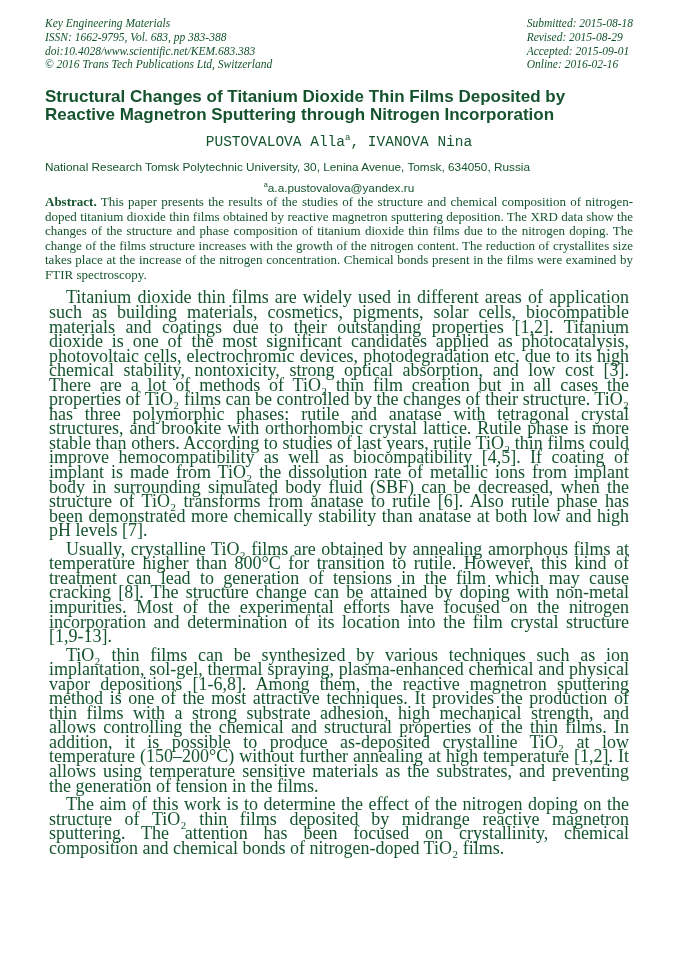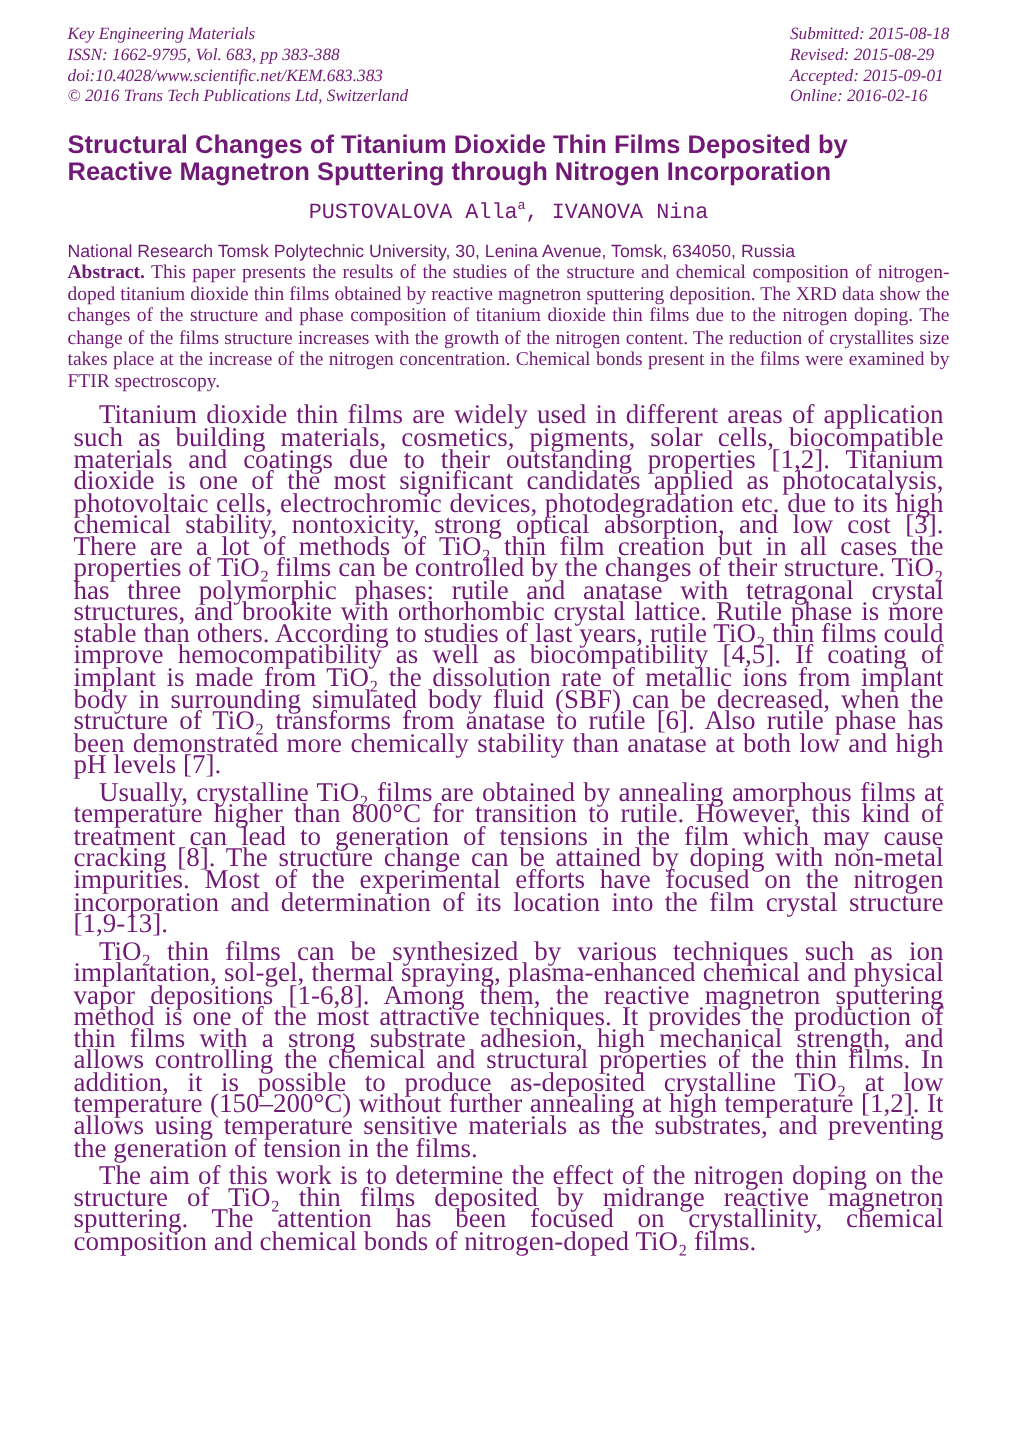--- a/index.html
+++ b/index.html
@@ -3,21 +3,21 @@
 <meta charset="utf-8">
 <style>
   html, body { margin: 0; padding: 0; background: #ffffff; }
   .page {
     position: relative;
     width: 678px;
     height: 959px;
     box-sizing: border-box;
     padding: 17px 45px 0 45px;
     background: #ffffff;
-    color: #701a75;
+    color: #14532d;
     font-family: "Liberation Serif", serif;
     overflow: hidden;
   }
   
   .jheader {
     display: flex;
     justify-content: space-between;
     font-style: italic;
     font-size: 11.5px;
     line-height: 1.2;
@@ -112,20 +112,21 @@
       <div>Online: 2016-02-16</div>
     </div>
   </div>
 
   <h1 class="title">Structural Changes of Titanium Dioxide Thin Films Deposited by Reactive Magnetron Sputtering through Nitrogen Incorporation</h1>
 
   <div class="authors"><span>PUSTOVALOVA Alla</span><sup>a</sup><span>, IVANOVA Nina</span></div>
 
   <div class="affiliation">National Research Tomsk Polytechnic University, 30, Lenina Avenue, Tomsk, 634050, Russia</div>
 
+  <div class="email"><sup>a</sup><span>a.a.pustovalova@yandex.ru</span></div>
 
 
   <div class="abstract"><span class="ab-label">Abstract.</span><span> This paper presents the results of the studies of the structure and chemical composition of nitrogen-doped titanium dioxide thin films obtained by reactive magnetron sputtering deposition. The XRD data show the changes of the structure and phase composition of titanium dioxide thin films due to the nitrogen doping. The change of the films structure increases with the growth of the nitrogen content. The reduction of crystallites size takes place at the increase of the nitrogen concentration. Chemical bonds present in the films were examined by FTIR spectroscopy.</span></div>
 
 
   <p class="body-par first">Titanium dioxide thin films are widely used in different areas of application such as building materials, cosmetics, pigments, solar cells, biocompatible materials and coatings due to their outstanding properties [1,2]. Titanium dioxide is one of the most significant candidates applied as photocatalysis, photovoltaic cells, electrochromic devices, photodegradation etc. due to its high chemical stability, nontoxicity, strong optical absorption, and low cost [3]. There are a lot of methods of TiO₂ thin film creation but in all cases the properties of TiO₂ films can be controlled by the changes of their structure. TiO₂ has three polymorphic phases: rutile and anatase with tetragonal crystal structures, and brookite with orthorhombic crystal lattice. Rutile phase is more stable than others. According to studies of last years, rutile TiO₂ thin films could improve hemocompatibility as well as biocompatibility [4,5]. If coating of implant is made from TiO₂ the dissolution rate of metallic ions from implant body in surrounding simulated body fluid (SBF) can be decreased, when the structure of TiO₂ transforms from anatase to rutile [6]. Also rutile phase has been demonstrated more chemically stability than anatase at both low and high pH levels [7].</p>
   <p class="body-par">Usually, crystalline TiO₂ films are obtained by annealing amorphous films at temperature higher than 800°C for transition to rutile. However, this kind of treatment can lead to generation of tensions in the film which may cause cracking [8]. The structure change can be attained by doping with non-metal impurities. Most of the experimental efforts have focused on the nitrogen incorporation and determination of its location into the film crystal structure [1,9-13].</p>
   <p class="body-par">TiO₂ thin films can be synthesized by various techniques such as ion implantation, sol-gel, thermal spraying, plasma-enhanced chemical and physical vapor depositions [1-6,8]. Among them, the reactive magnetron sputtering method is one of the most attractive techniques. It provides the production of thin films with a strong substrate adhesion, high mechanical strength, and allows controlling the chemical and structural properties of the thin films. In addition, it is possible to produce as-deposited crystalline TiO₂ at low temperature (150–200°C) without further annealing at high temperature [1,2]. It allows using temperature sensitive materials as the substrates, and preventing the generation of tension in the films.</p>
   <p class="body-par">The aim of this work is to determine the effect of the nitrogen doping on the structure of TiO₂ thin films deposited by midrange reactive magnetron sputtering. The attention has been focused on crystallinity, chemical composition and chemical bonds of nitrogen-doped TiO₂ films.</p>
 

